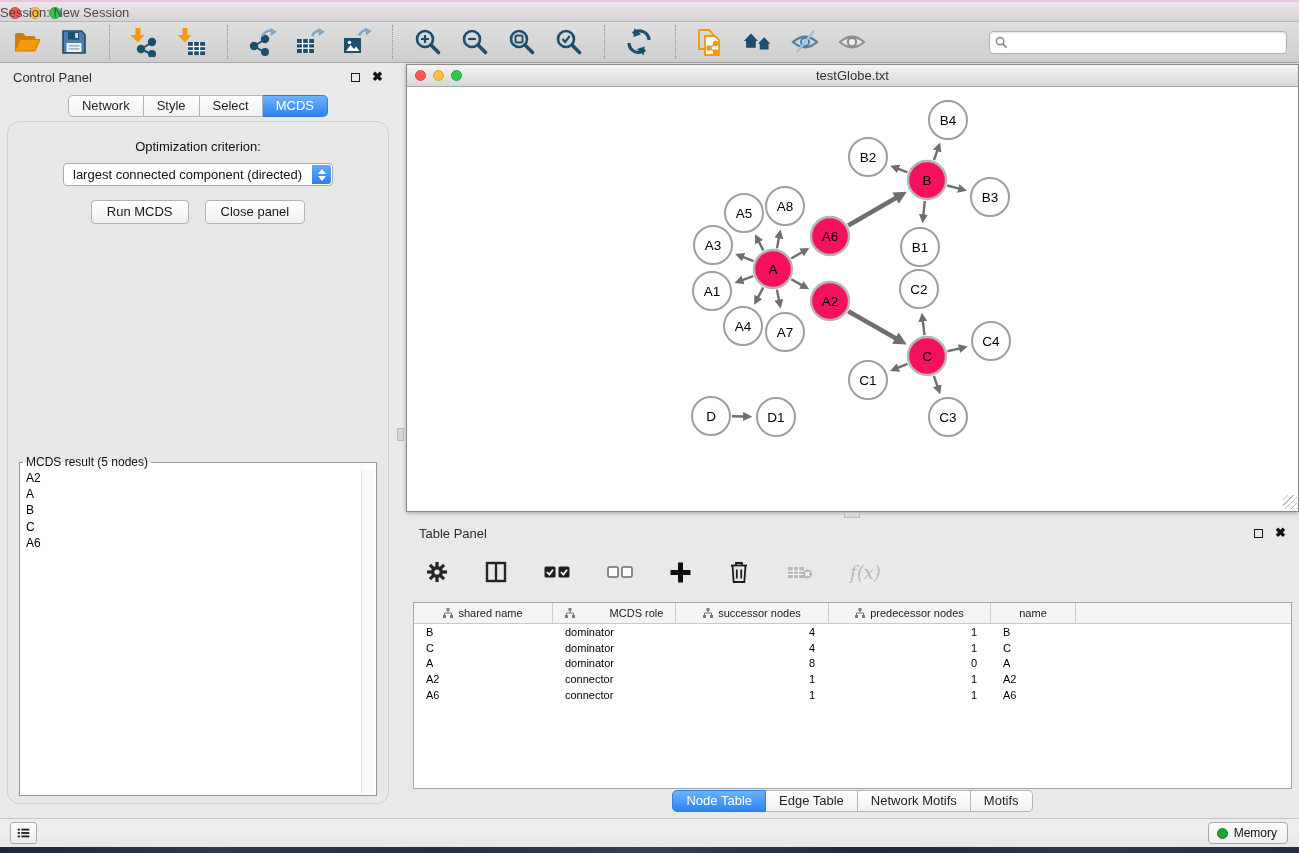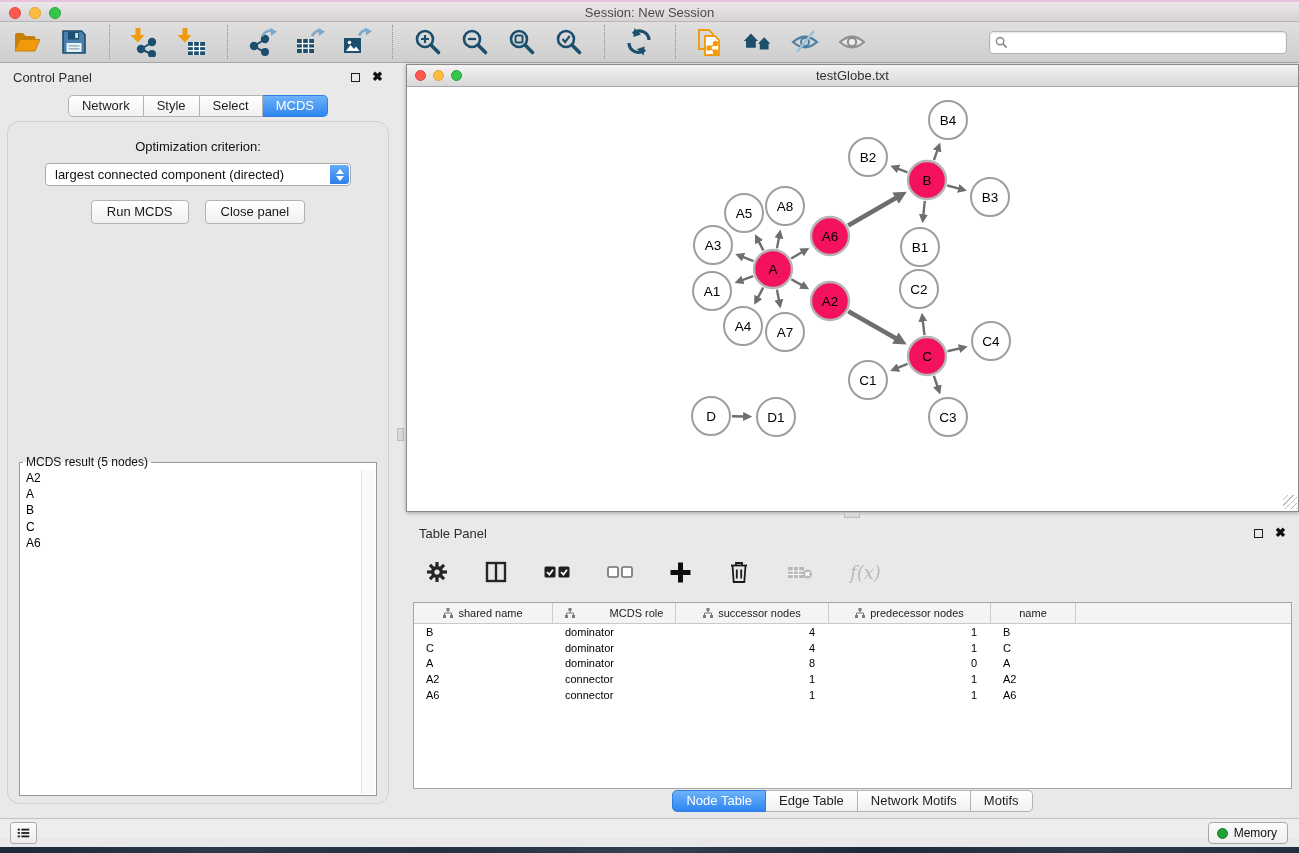--- a/index.html
+++ b/index.html
@@ -9,21 +9,21 @@
   
   .titlebar{position:absolute;left:0;top:0;width:100%;height:22px;
     background:linear-gradient(#ecw 0,#fff 0); 
     background:linear-gradient(#ebe7ea,#d6d2d5);
     border-top:2px solid #e9c2df;border-bottom:1px solid #b6b6b6;box-sizing:border-box;}
   .lights{position:absolute;left:9px;top:5px;display:flex;gap:8px;}
   .light{width:12px;height:12px;border-radius:50%;box-sizing:border-box;}
   .light.red{background:#fd5952;border:1px solid #e1443e;}
   .light.yellow{background:#fdbe40;border:1px solid #e0a32e;}
   .light.green{background:#34c84a;border:1px solid #27a436;}
-  .titlebar .title{position:absolute;left:0;right:0;top:3px;text-align:center;
+  .titlebar .title{position:absolute;left:0;right:0;top:3px;
     font-size:13px;color:#4a4a4a;}
   
   .toolbar{position:absolute;left:0;top:22px;width:100%;height:41px;
     background:linear-gradient(#dfdfdf,#cecece);border-bottom:1px solid #a6a6a6;
     box-sizing:border-box;display:flex;align-items:center;padding:0 12px;gap:17px;}
   .tb{background:none;border:none;padding:0;margin:0;width:30px;height:30px;
       display:flex;align-items:center;justify-content:center;cursor:pointer;}
   .tbsep{width:0;height:34px;border-left:1px dotted #8f8f8f;margin:0 3px;}
   .searchbox{margin-left:auto;position:relative;width:296px;height:21px;
     background:#fff;border:1px solid #b2b2b2;border-radius:4px;
@@ -47,21 +47,21 @@
   .seg-btn{font-size:13px;color:#1d1d1d;background:linear-gradient(#ffffff,#f1f1f1);
     border:1px solid #b3b3b3;border-left:none;padding:2px 13px 3px;cursor:pointer;white-space:nowrap;}
   .seg-btn:first-child{border-left:1px solid #b3b3b3;border-radius:5px 0 0 5px;}
   .seg-btn:last-child{border-radius:0 5px 5px 0;}
   .seg-btn.selected{background:linear-gradient(#6db2f9,#2e85f1);color:#fff;border-color:#2e7de0;}
   .cp-tabs-row{display:flex;justify-content:center;margin-top:4px;position:relative;z-index:2;}
   .cp-body{position:absolute;left:7px;right:7px;top:58px;bottom:14px;
     background:#e7e7e7;border:1px solid #d0d0d0;border-radius:12px;
     display:flex;flex-direction:column;align-items:center;}
   .opt-label{margin-top:17px;font-size:13px;color:#111;}
-  .select{margin-top:9px;width:306px;height:23px;background:#fff;border:1px solid #ababab;
+  .select{margin-top:9px;width:270px;height:23px;background:#fff;border:1px solid #ababab;
      border-radius:4px;position:relative;box-sizing:border-box;cursor:pointer;}
   .select .sel-text{position:absolute;left:9px;top:3px;font-size:13px;color:#111;}
   .select .stepper{position:absolute;right:1px;top:1px;bottom:1px;width:19px;border-radius:0 3px 3px 0;
      background:linear-gradient(#64abf8,#2d7fe9);display:flex;flex-direction:column;
      align-items:center;justify-content:center;gap:2px;}
   .select .stepper span{width:0;height:0;border-left:4px solid transparent;border-right:4px solid transparent;}
   .select .stepper .up{border-bottom:5px solid #fff;}
   .select .stepper .dn{border-top:5px solid #fff;}
   .btn-row{margin-top:14px;display:flex;gap:16px;}
   .pushbtn{font-size:13px;color:#1a1a1a;background:linear-gradient(#ffffff,#f0f0f0);

